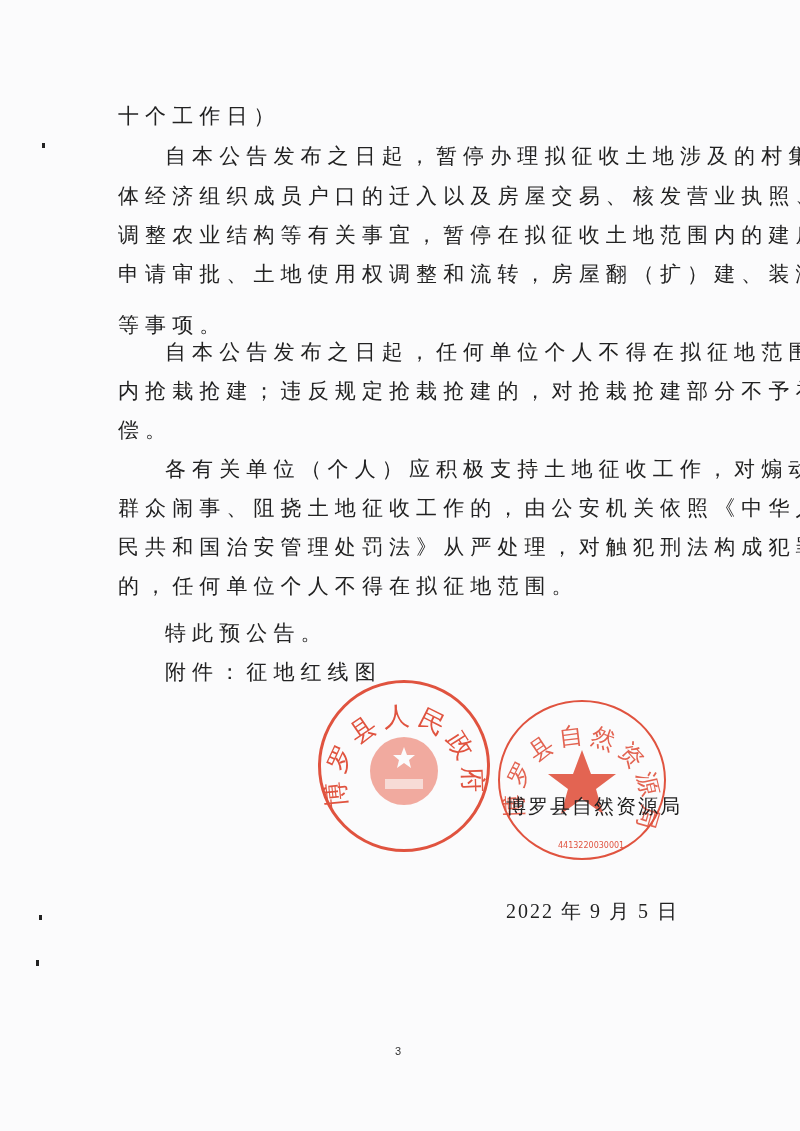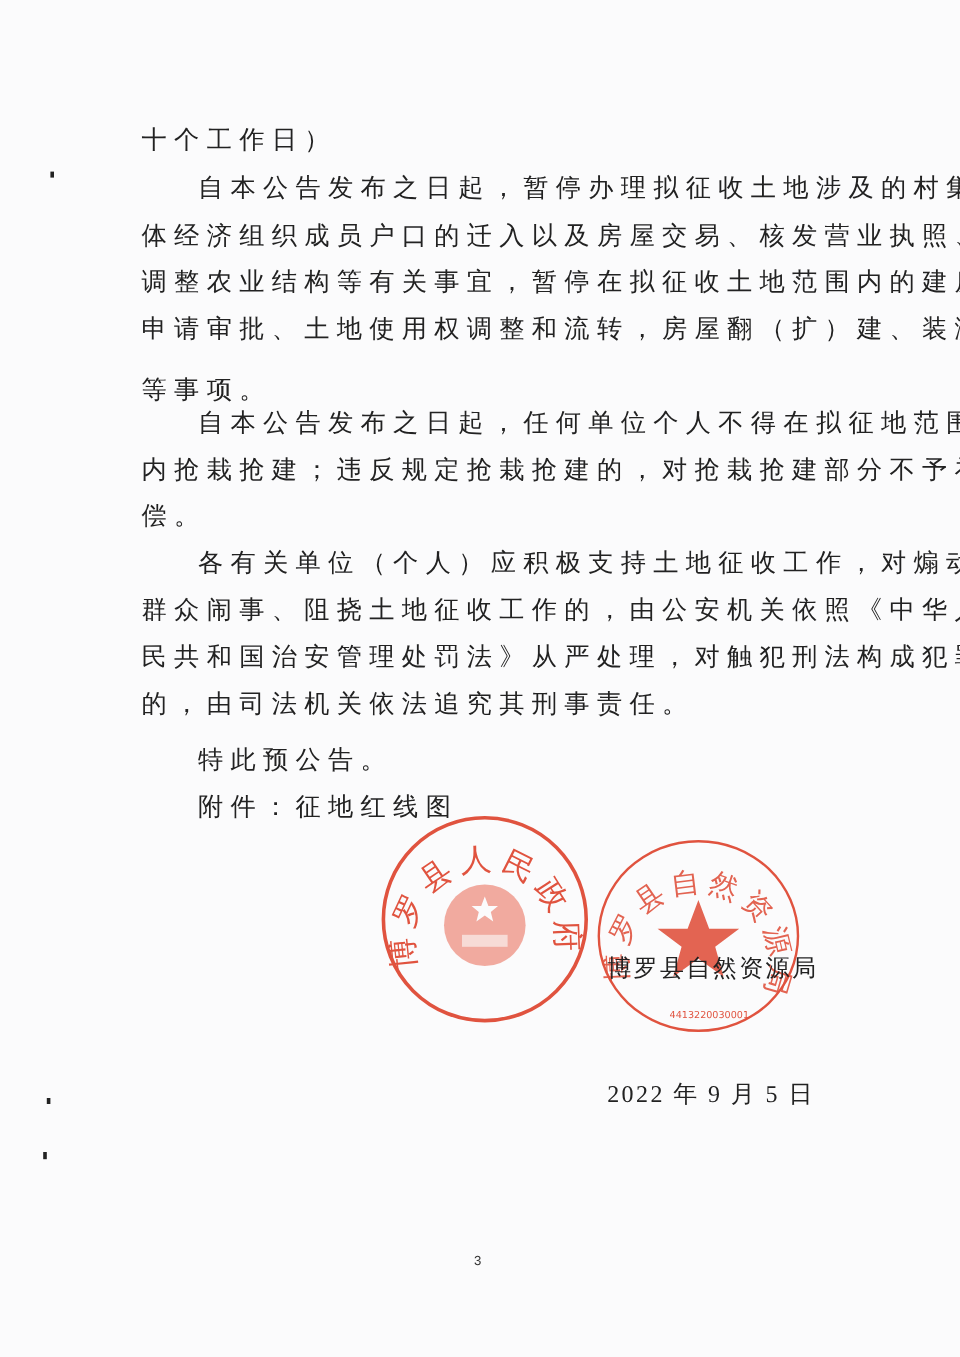--- a/index.html
+++ b/index.html
@@ -43,21 +43,21 @@
   <div class="line" style="top:261px">申请审批、土地使用权调整和流转，房屋翻（扩）建、装潢</div>
   <div class="line" style="top:312px">等事项。</div>
 
   <div class="line indent" style="top:339px">自本公告发布之日起，任何单位个人不得在拟征地范围</div>
   <div class="line" style="top:378px">内抢栽抢建；违反规定抢栽抢建的，对抢栽抢建部分不予补</div>
   <div class="line" style="top:417px">偿。</div>
 
   <div class="line indent" style="top:456px">各有关单位（个人）应积极支持土地征收工作，对煽动</div>
   <div class="line" style="top:495px">群众闹事、阻挠土地征收工作的，由公安机关依照《中华人</div>
   <div class="line" style="top:534px">民共和国治安管理处罚法》从严处理，对触犯刑法构成犯罪</div>
-  <div class="line" style="top:573px">的，由司法机关依法追究其刑事责任。</div>
+  <div class="line" style="top:573px">的，任何单位个人不得在拟征地范围。</div>
 
   <div class="line indent" style="top:620px">特此预公告。</div>
   <div class="line indent" style="top:659px">附件：征地红线图</div>
 
   <div class="seal" style="left:318px; top:680px; width:172px; height:172px;">
     <svg width="166" height="166" viewBox="0 0 166 166">
       <defs>
         <path id="arc1" d="M 30 130 A 60 60 0 1 1 136 130" fill="none"></path>
       </defs>
       <text font-size="26" fill="#e0533f" font-family="DejaVu Serif, serif" letter-spacing="6">

